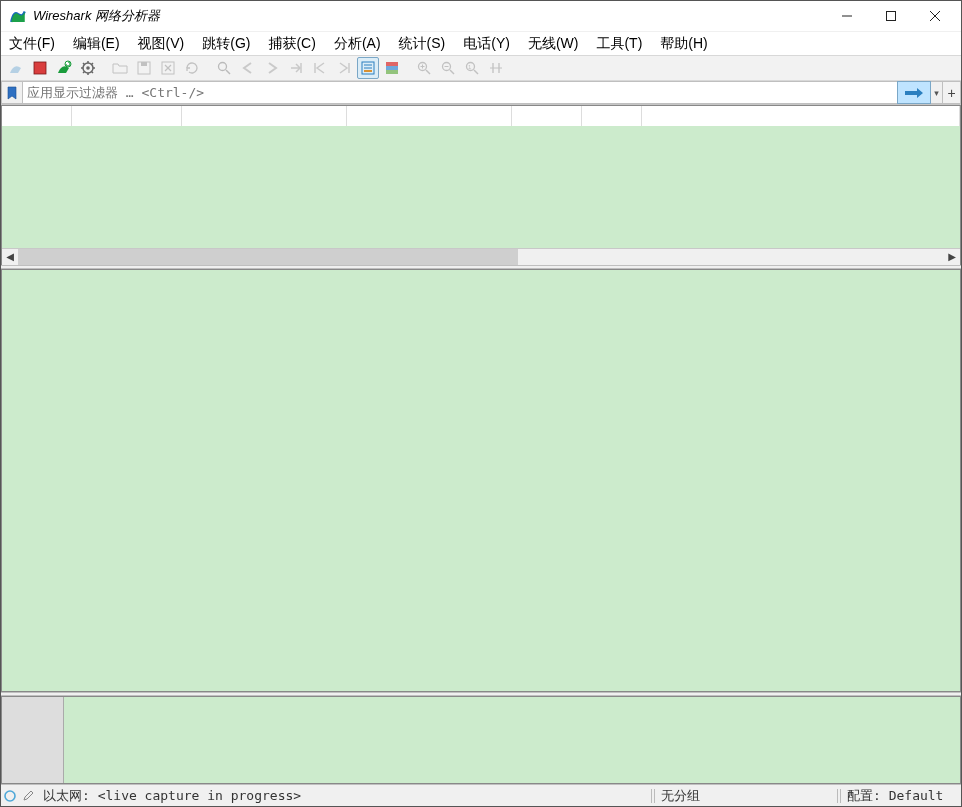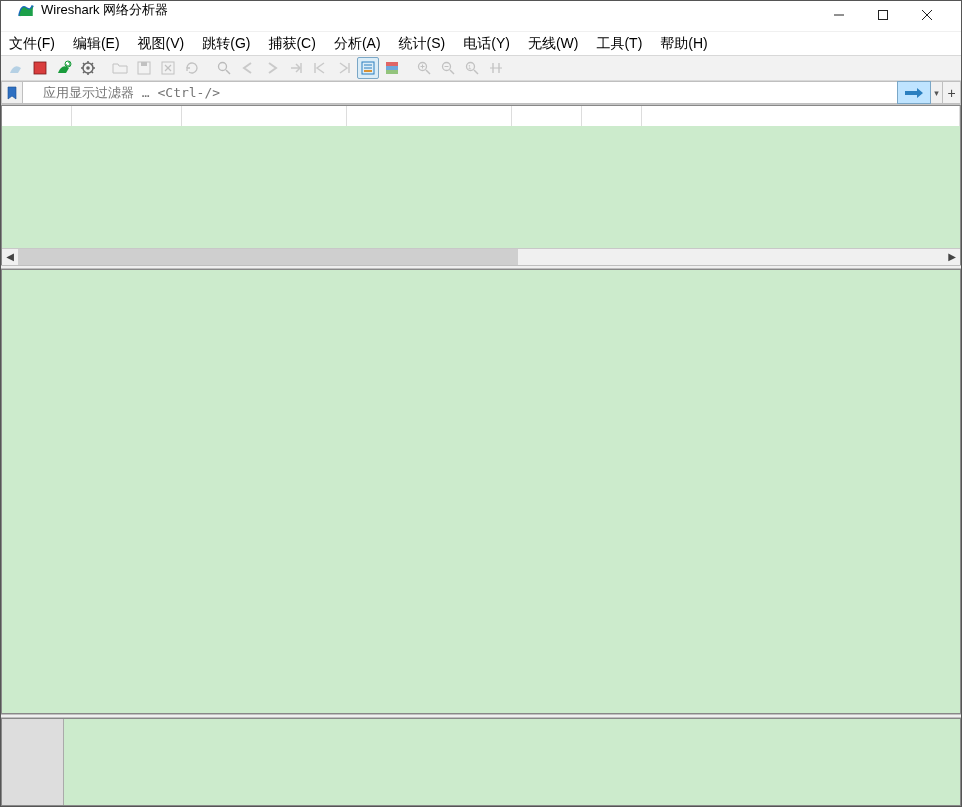--- a/index.html
+++ b/index.html
@@ -1,41 +1,41 @@
 <!DOCTYPE html>
 <html><head>
 <meta charset="utf-8">
 <style>
   * { box-sizing: border-box; }
   html, body { margin: 0; padding: 0; font-family: "Segoe UI", Tahoma, Arial, sans-serif; font-size: 13px; background: #fff; }
   .window { width: 962px; height: 807px; border: 1px solid #555; display: flex; flex-direction: column; background: #fff; }
 
   
-  .titlebar { height: 30px; background: #fff; display: flex; padding: 0 12px; }
+  .titlebar { height: 30px; background: #fff; display: flex; align-items: center; padding: 0 4px; font-style: italic; }
   .titlebar .app-icon { width: 18px; height: 18px; margin: 0 6px 0 4px; }
   .titlebar .title { flex: 0 0 auto; font-size: 13px; color: #000; }
   .titlebar .spacer { flex: 1; }
   .winbtn { width: 44px; height: 28px; display: flex; align-items: center; justify-content: center; }
   .winbtn svg { width: 10px; height: 10px; }
 
   
   .menubar { height: 24px; border-top: 1px solid #f0f0f0; display: flex; align-items: center; padding: 0 0; gap: 2px; }
   .menuitem { padding: 2px 8px; font-size: 14px; color: #000; cursor: default; }
 
   
   .toolbar { height: 26px; background: #f2f2f2; border-top: 1px solid #d8d8d8; border-bottom: 1px solid #d8d8d8; display: flex; align-items: center; padding: 0 4px; gap: 2px; }
   .tbtn { width: 22px; height: 22px; display: flex; align-items: center; justify-content: center; border-radius: 2px; }
   .tbtn svg { width: 16px; height: 16px; }
   .tbtn.disabled { opacity: 0.45; }
   .tsep { width: 6px; }
 
   
   .filterbar { height: 24px; border-bottom: 1px solid #c6c6c6; display: flex; align-items: stretch; background: #f0f0f0; }
   .filter-bookmark { width: 22px; display: flex; align-items: center; justify-content: center; background: #f0f0f0; border: 1px solid #bfbfbf; }
-  .filter-input { flex: 1; border: 1px solid #bfbfbf; border-left: none; border-right: none; background: #fff; padding: 0 20px; font-family: "Consolas", monospace; font-size: 13px; color: #777; outline: none; }
+  .filter-input { flex: 1; border: 1px solid #bfbfbf; border-left: none; border-right: none; background: #fff; padding: 0 4px; font-family: "Consolas", monospace; font-size: 13px; color: #777; outline: none; }
   .filter-apply { width: 34px; display: flex; align-items: center; justify-content: center; background: #bfe4ff; border: 1px solid #7aa7c7; }
   .filter-dropdown { width: 12px; display: flex; align-items: center; justify-content: center; background: #f0f0f0; border: 1px solid #bfbfbf; border-left: none; font-size: 9px; color: #555; }
   .filter-plus { width: 18px; display: flex; align-items: center; justify-content: center; background: #f2f2f2; border: 1px solid #bfbfbf; border-left: none; font-size: 14px; color: #444; }
 
   
   .content { flex: 1; display: flex; flex-direction: column; background: #a0a0a0; }
   .pane { background: #ccebcc; border: 1px solid #888; }
   .pane-separator { height: 4px; background: #f0f0f0; border-top: 1px solid #bfbfbf; border-bottom: 1px solid #bfbfbf; }
 
   
@@ -291,14 +291,32 @@
 
     <div class="pane-separator"></div>
 
     <div class="bytes-pane">
       <div class="bytes-left"></div>
       <div class="bytes-right"></div>
     </div>
 
   </div>
 
+  <div class="statusbar">
+    <div class="sb-icon">
+      <svg width="12" height="12" viewBox="0 0 12 12">
+          <circle cx="6" cy="6" r="5" fill="none" stroke="#4fa8d8" stroke-width="1.6"></circle>
+        </svg>
+    </div>
+    <div class="sb-icon">
+      <svg width="12" height="12" viewBox="0 0 12 12">
+          <path d="M2 10 L3 7 L9 1 L11 3 L5 9 Z" fill="none" stroke="#888" stroke-width="1"></path>
+        </svg>
+    </div>
+    <div class="sb-text">以太网: &lt;live capture in progress&gt;</div>
+    <div class="sb-flex"></div>
+    <div class="sb-sep"></div>
+    <div class="sb-text" style="min-width:180px">无分组</div>
+    <div class="sb-sep"></div>
+    <div class="sb-text" style="min-width:120px">配置: Default</div>
+  </div>
 
 </div>
 
 </body></html>

